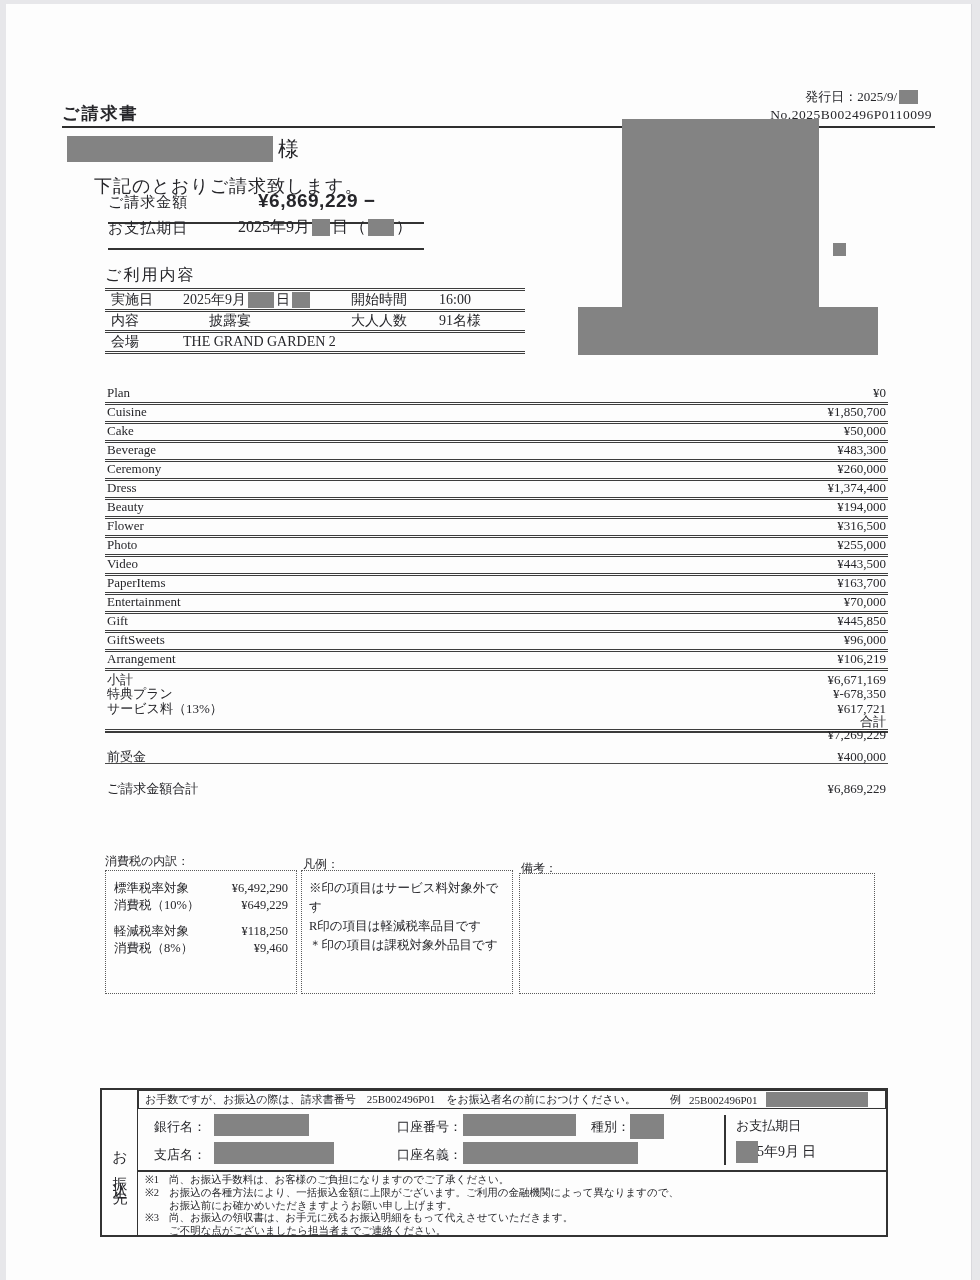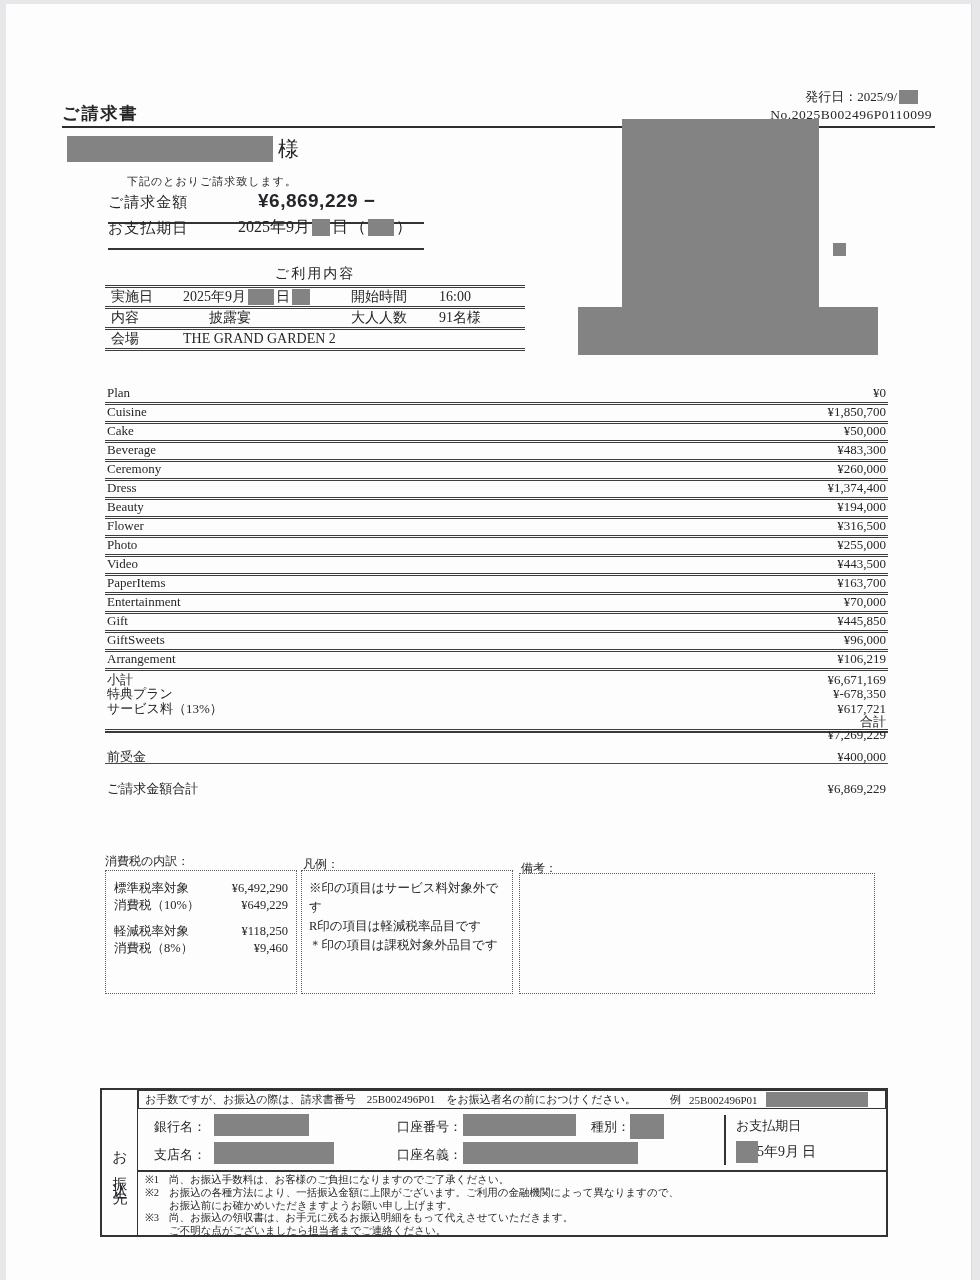--- a/index.html
+++ b/index.html
@@ -27,33 +27,33 @@
   #title-rule { left:62px; top:126px; width:873px; height:2px; background:#2e2e2e; }
 
   #redactA { left:622px; top:119px; width:197px; height:189px; }
   #redactB { left:578px; top:307px; width:300px; height:48px; }
   #redactSm{ left:833px; top:243px; width:13px; height:13px; }
 
   #name-row { left:67px; top:136px; display:flex; align-items:flex-start; }
   #name-row .redact { width:206px; height:26px; }
   #honorific { font-size:21px; margin-left:5px; line-height:26px; }
 
-  #intro { left:127px; top:174px; font-size:11px; letter-spacing:1px; }
+  #intro { left:94px; top:174px; font-size:18px; letter-spacing:1px; }
 
   #amount-table { left:108px; top:198px; width:316px; }
   .amt-row { display:flex; align-items:flex-end; height:26px; border-bottom:2px solid #333; padding-bottom:10px; }
   .amt-label { font-size:15px; width:100px; letter-spacing:1px; }
   #amount-value { font-size:19px; font-weight:bold; margin-left:50px; letter-spacing:.5px; }
   .due-line { font-size:16px; margin-left:30px; display:flex; align-items:center; gap:2px; }
   .due-line .redact.d1 { width:18px; height:17px; }
   .due-line .redact.d2 { width:26px; height:17px; }
 
   
   #usage { left:105px; top:265px; width:420px; }
-  #usage-title { text-align:center; font-size:14px; letter-spacing:2px; margin-bottom:2px; }
+  #usage-title { text-align:left; font-size:16px; letter-spacing:2px; margin-bottom:2px; }
   #usage-rows { border-top:3px double #3d3d3d; }
   .u-row { display:flex; align-items:center; height:21px; border-bottom:3px double #3d3d3d; font-size:14px; }
   .u-l1 { width:78px; padding-left:6px; }
   .u-v1 { width:168px; display:flex; align-items:center; gap:2px; }
   .u-l2 { width:88px; }
   .u-v2 { flex:1; }
   .u-row .redact.r1 { width:26px; height:16px; }
   .u-row .redact.r2 { width:18px; height:16px; }
 
   

